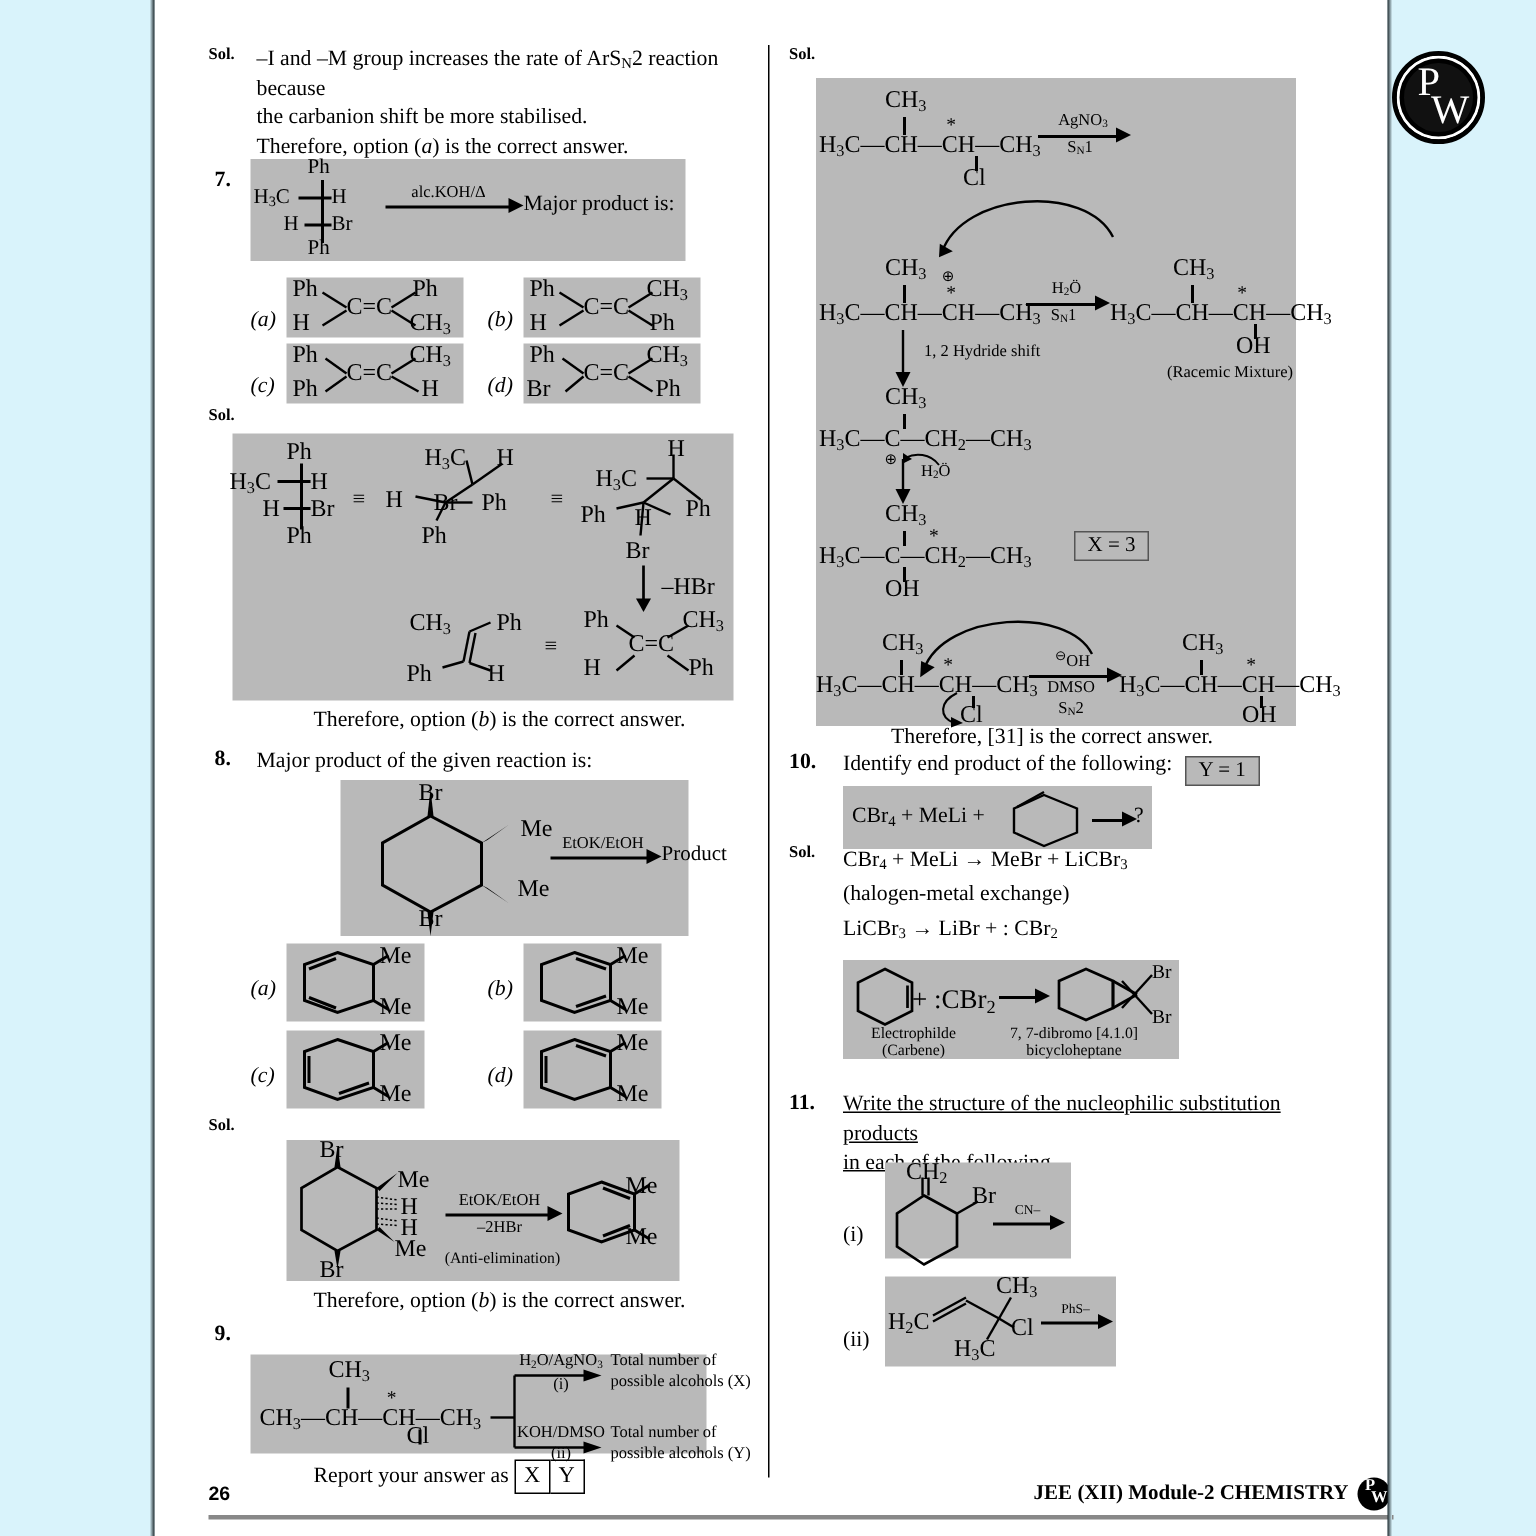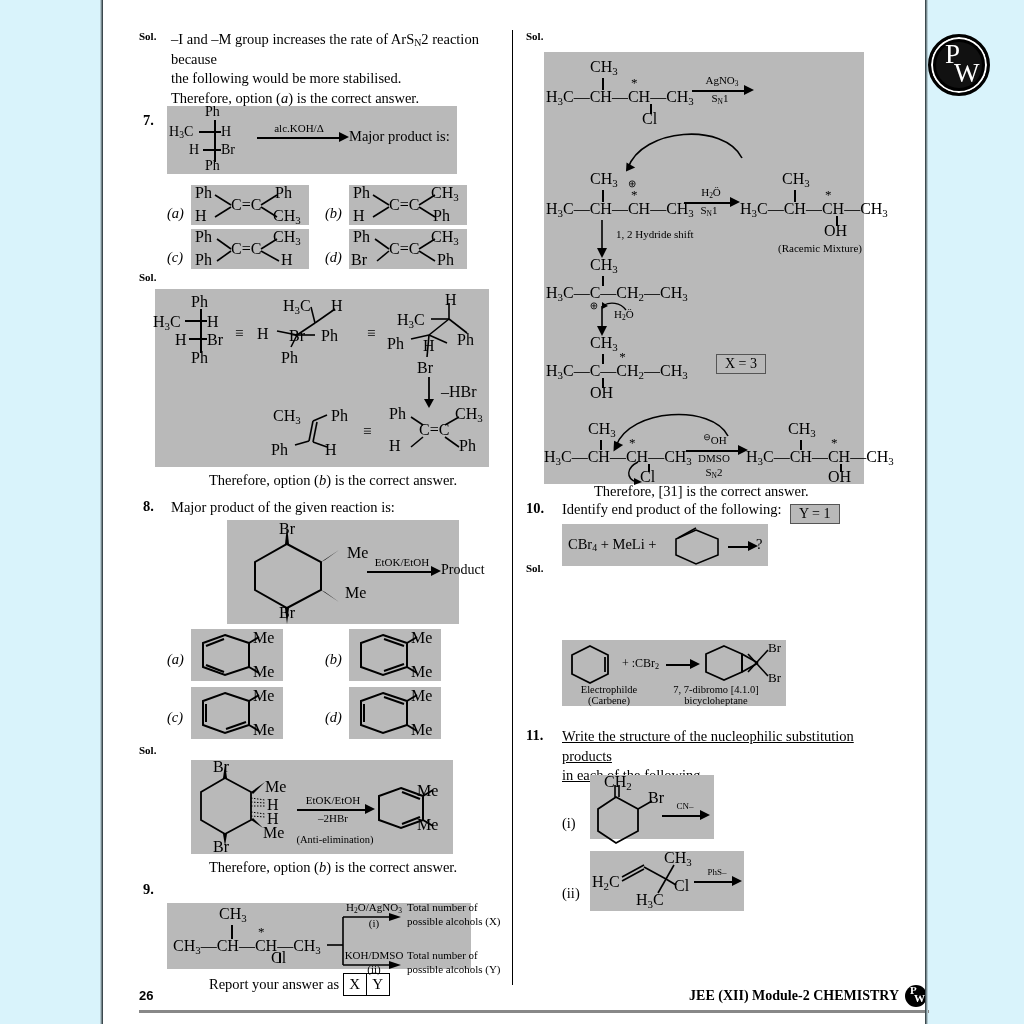--- a/index.html
+++ b/index.html
@@ -95,21 +95,21 @@
     <span class="pw-p">P</span>
     <span class="pw-w">W</span>
   </div>
 
   <div class="col left">
 
     <div class="blk">
       <span class="lbl">Sol.</span>
       <div class="body">
         <span>–I and –M group increases the rate of ArS</span><sub>N</sub><span>2 reaction because</span><br>
-        <span>the following would be more stabilised.</span><br>
+        <span>the carbanion shift be more stabilised.</span><br>
         <span>Therefore, option (</span><span class="it">a</span><span>) is the correct answer.</span>
       </div>
     </div>
 
     <div class="blk" style="height:70px;margin-top:4px;">
       <span class="num">7.</span>
       <div class="gbox" style="position:absolute;left:28px;top:-6px;width:290px;height:68px;">
         <div class="struct">
           <span class="a" style="left:38px;top:-2px;">Ph</span>
           <span class="a" style="left:2px;top:18px;">H<sub>3</sub>C</span>
@@ -540,26 +540,31 @@
         <div class="ln hl" style="left:166px;top:22px;width:24px;"></div>
         <svg style="position:absolute;left:186px;top:16px;" width="12" height="12">
             <polygon points="0,1 10,6 0,11" fill="#000"></polygon>
           </svg>
         <span class="a" style="left:194px;top:12px;font-size:14.5px;">?</span>
       </div>
     </div>
 
     <div class="blk" style="height:150px;margin-top:6px;">
       <span class="lbl" style="top:0px;">Sol.</span>
+      <div class="body" style="margin-left:36px;line-height:1.6;">
+        <span>CBr<sub>4</sub> + MeLi → MeBr + LiCBr<sub>3</sub></span><br>
+        <span>(halogen-metal exchange)</span><br>
+        <span>LiCBr<sub>3</sub> → LiBr + : CBr<sub>2</sub></span>
+      </div>
       <div class="gbox" style="position:absolute;left:36px;top:78px;width:224px;height:66px;">
         <svg style="position:absolute;left:6px;top:4px;" width="44" height="42">
           <polygon points="22,2 40,11 40,30 22,39 4,30 4,11" fill="none" stroke="#000" stroke-width="1.8"></polygon>
           <line x1="37" y1="13" x2="37" y2="28" stroke="#000" stroke-width="1.8"></line>
         </svg>
-        <span class="a" style="left:60px;top:16px;font-size:12px;">+ :CBr<sub>2</sub></span>
+        <span class="a" style="left:46px;top:16px;font-size:18px;">+ :CBr<sub>2</sub></span>
         <div class="ln hl" style="left:104px;top:24px;width:28px;"></div>
         <svg style="position:absolute;left:128px;top:18px;" width="12" height="12">
             <polygon points="0,1 10,6 0,11" fill="#000"></polygon>
           </svg>
         <svg style="position:absolute;left:142px;top:2px;" width="76" height="46">
           <polygon points="20,4 38,12 38,30 20,38 2,30 2,12" fill="none" stroke="#000" stroke-width="1.8"></polygon>
           <line x1="38" y1="12" x2="38" y2="30" stroke="#000" stroke-width="1.8"></line>
           <line x1="38" y1="12" x2="54" y2="21" stroke="#000" stroke-width="1.8"></line>
           <line x1="38" y1="30" x2="54" y2="21" stroke="#000" stroke-width="1.8"></line>
           <line x1="44" y1="30" x2="64" y2="8" stroke="#000" stroke-width="1.6"></line>

